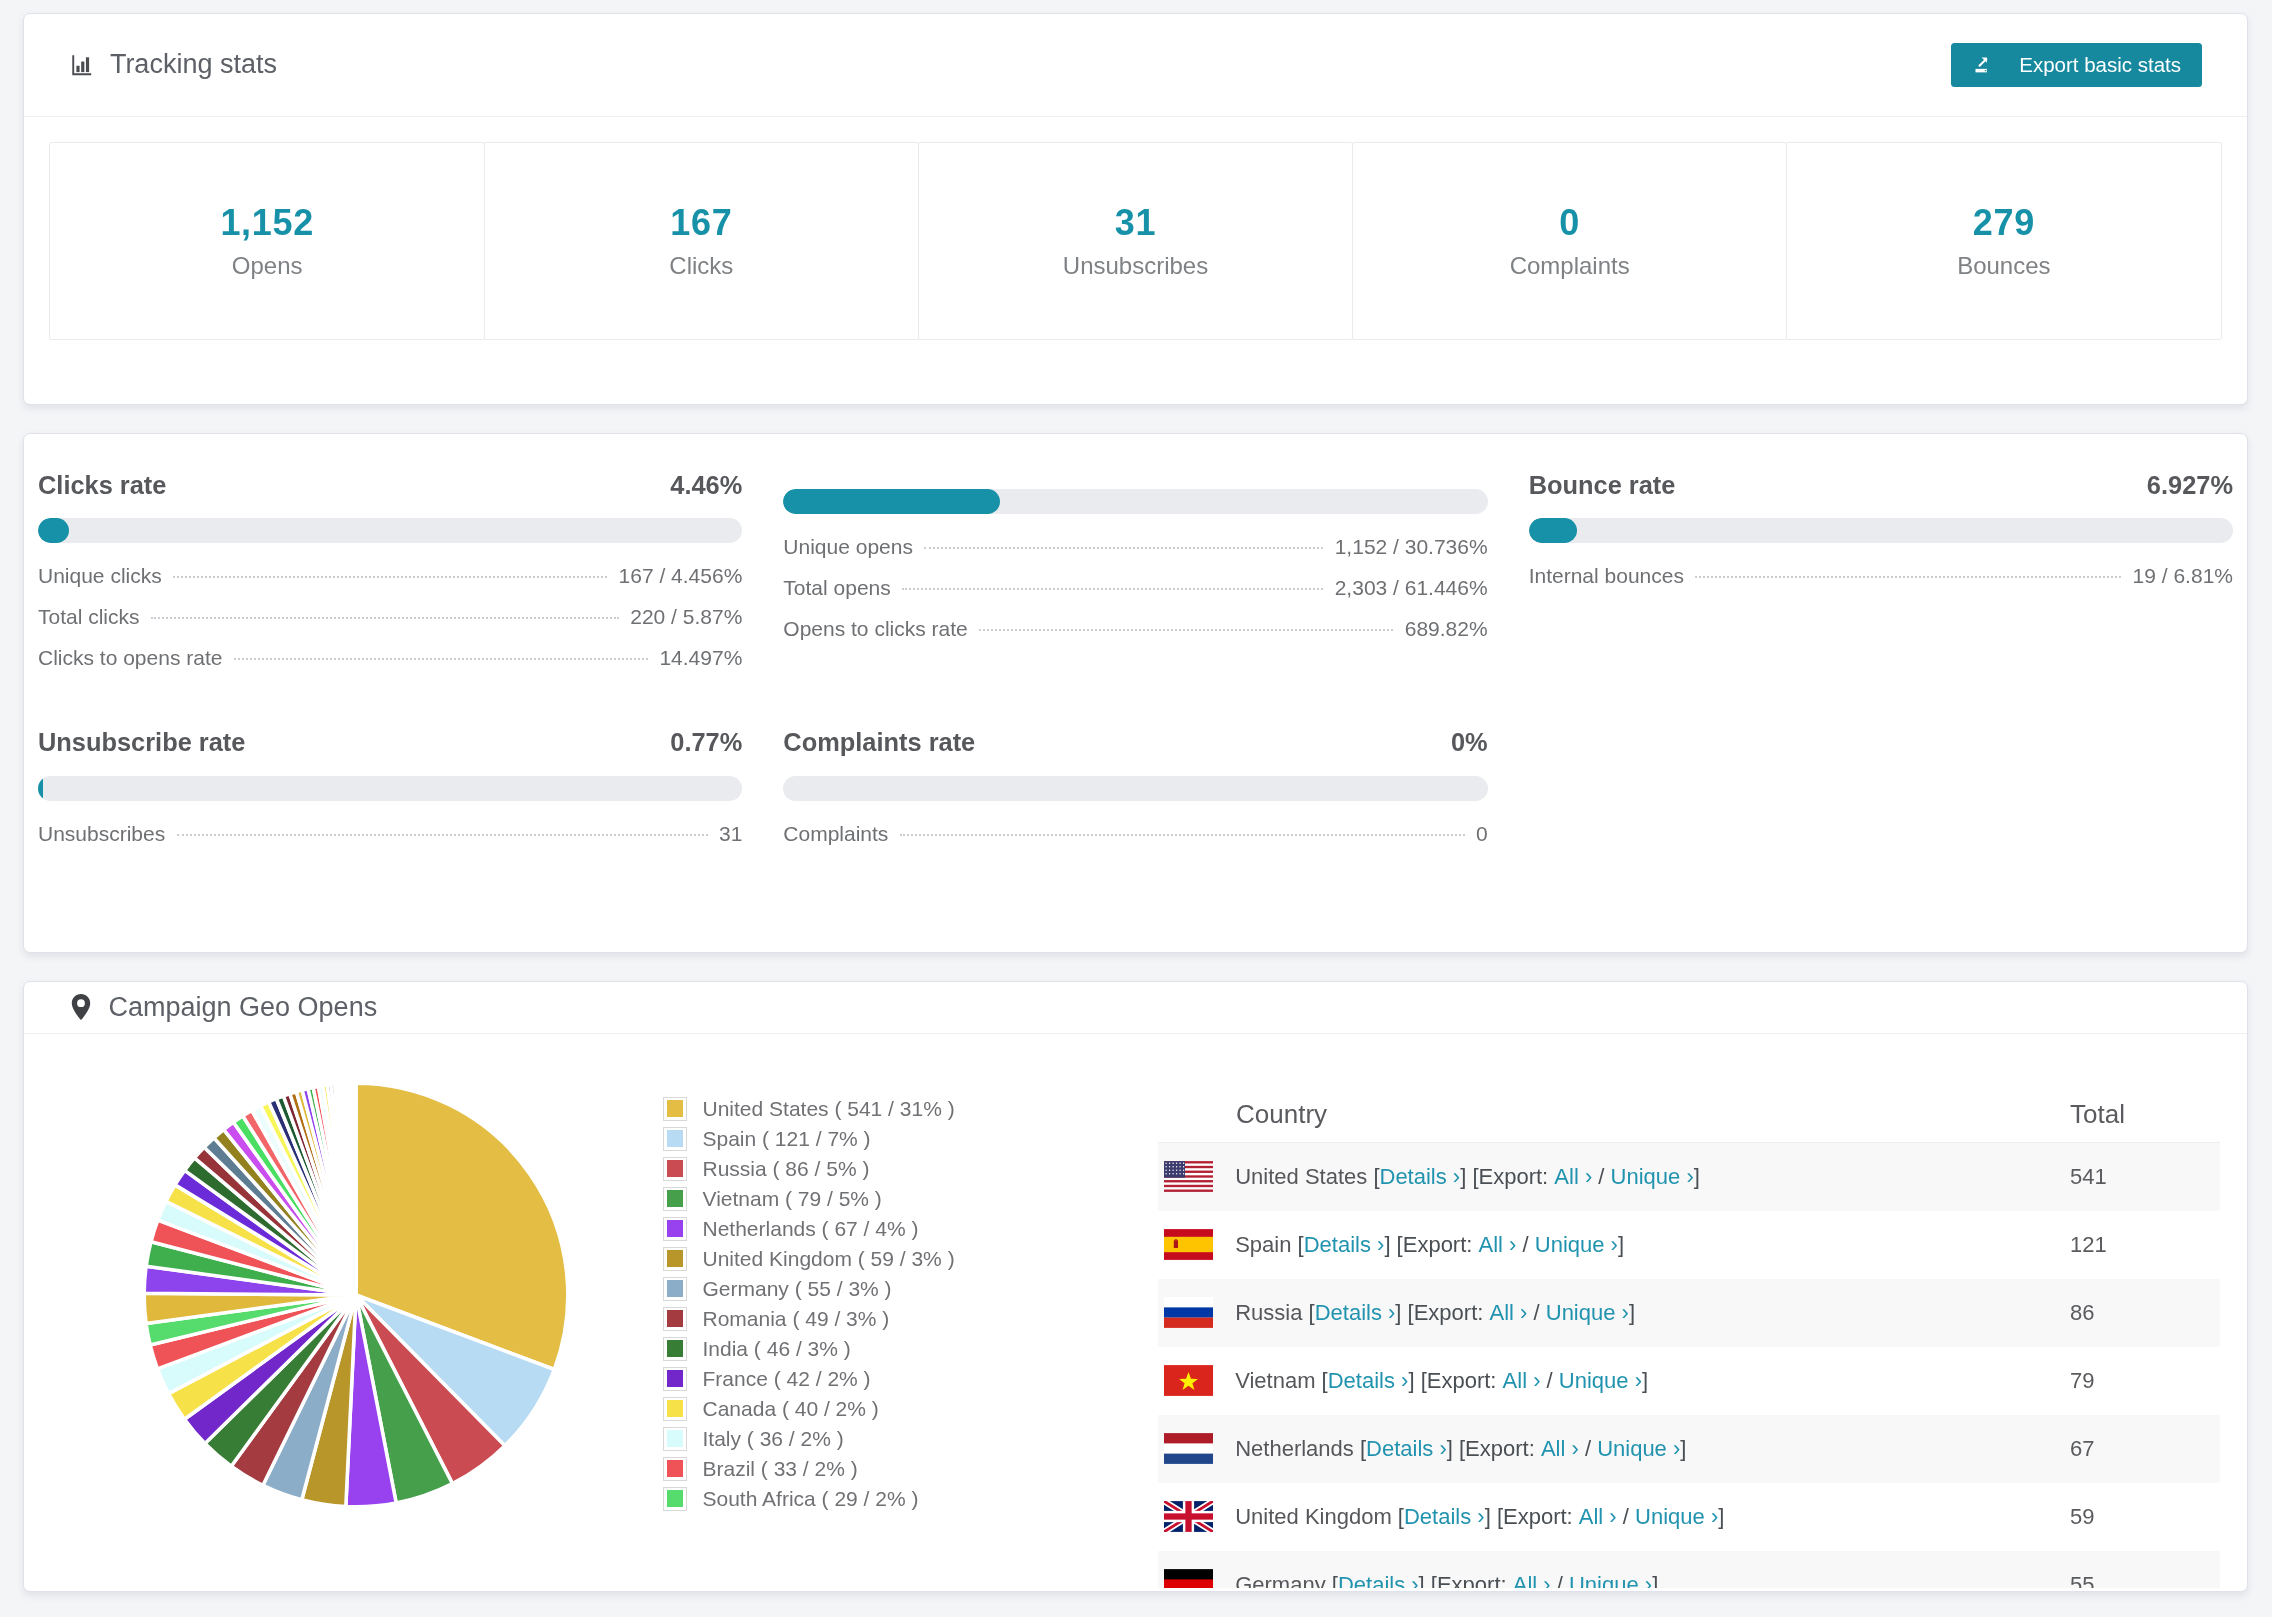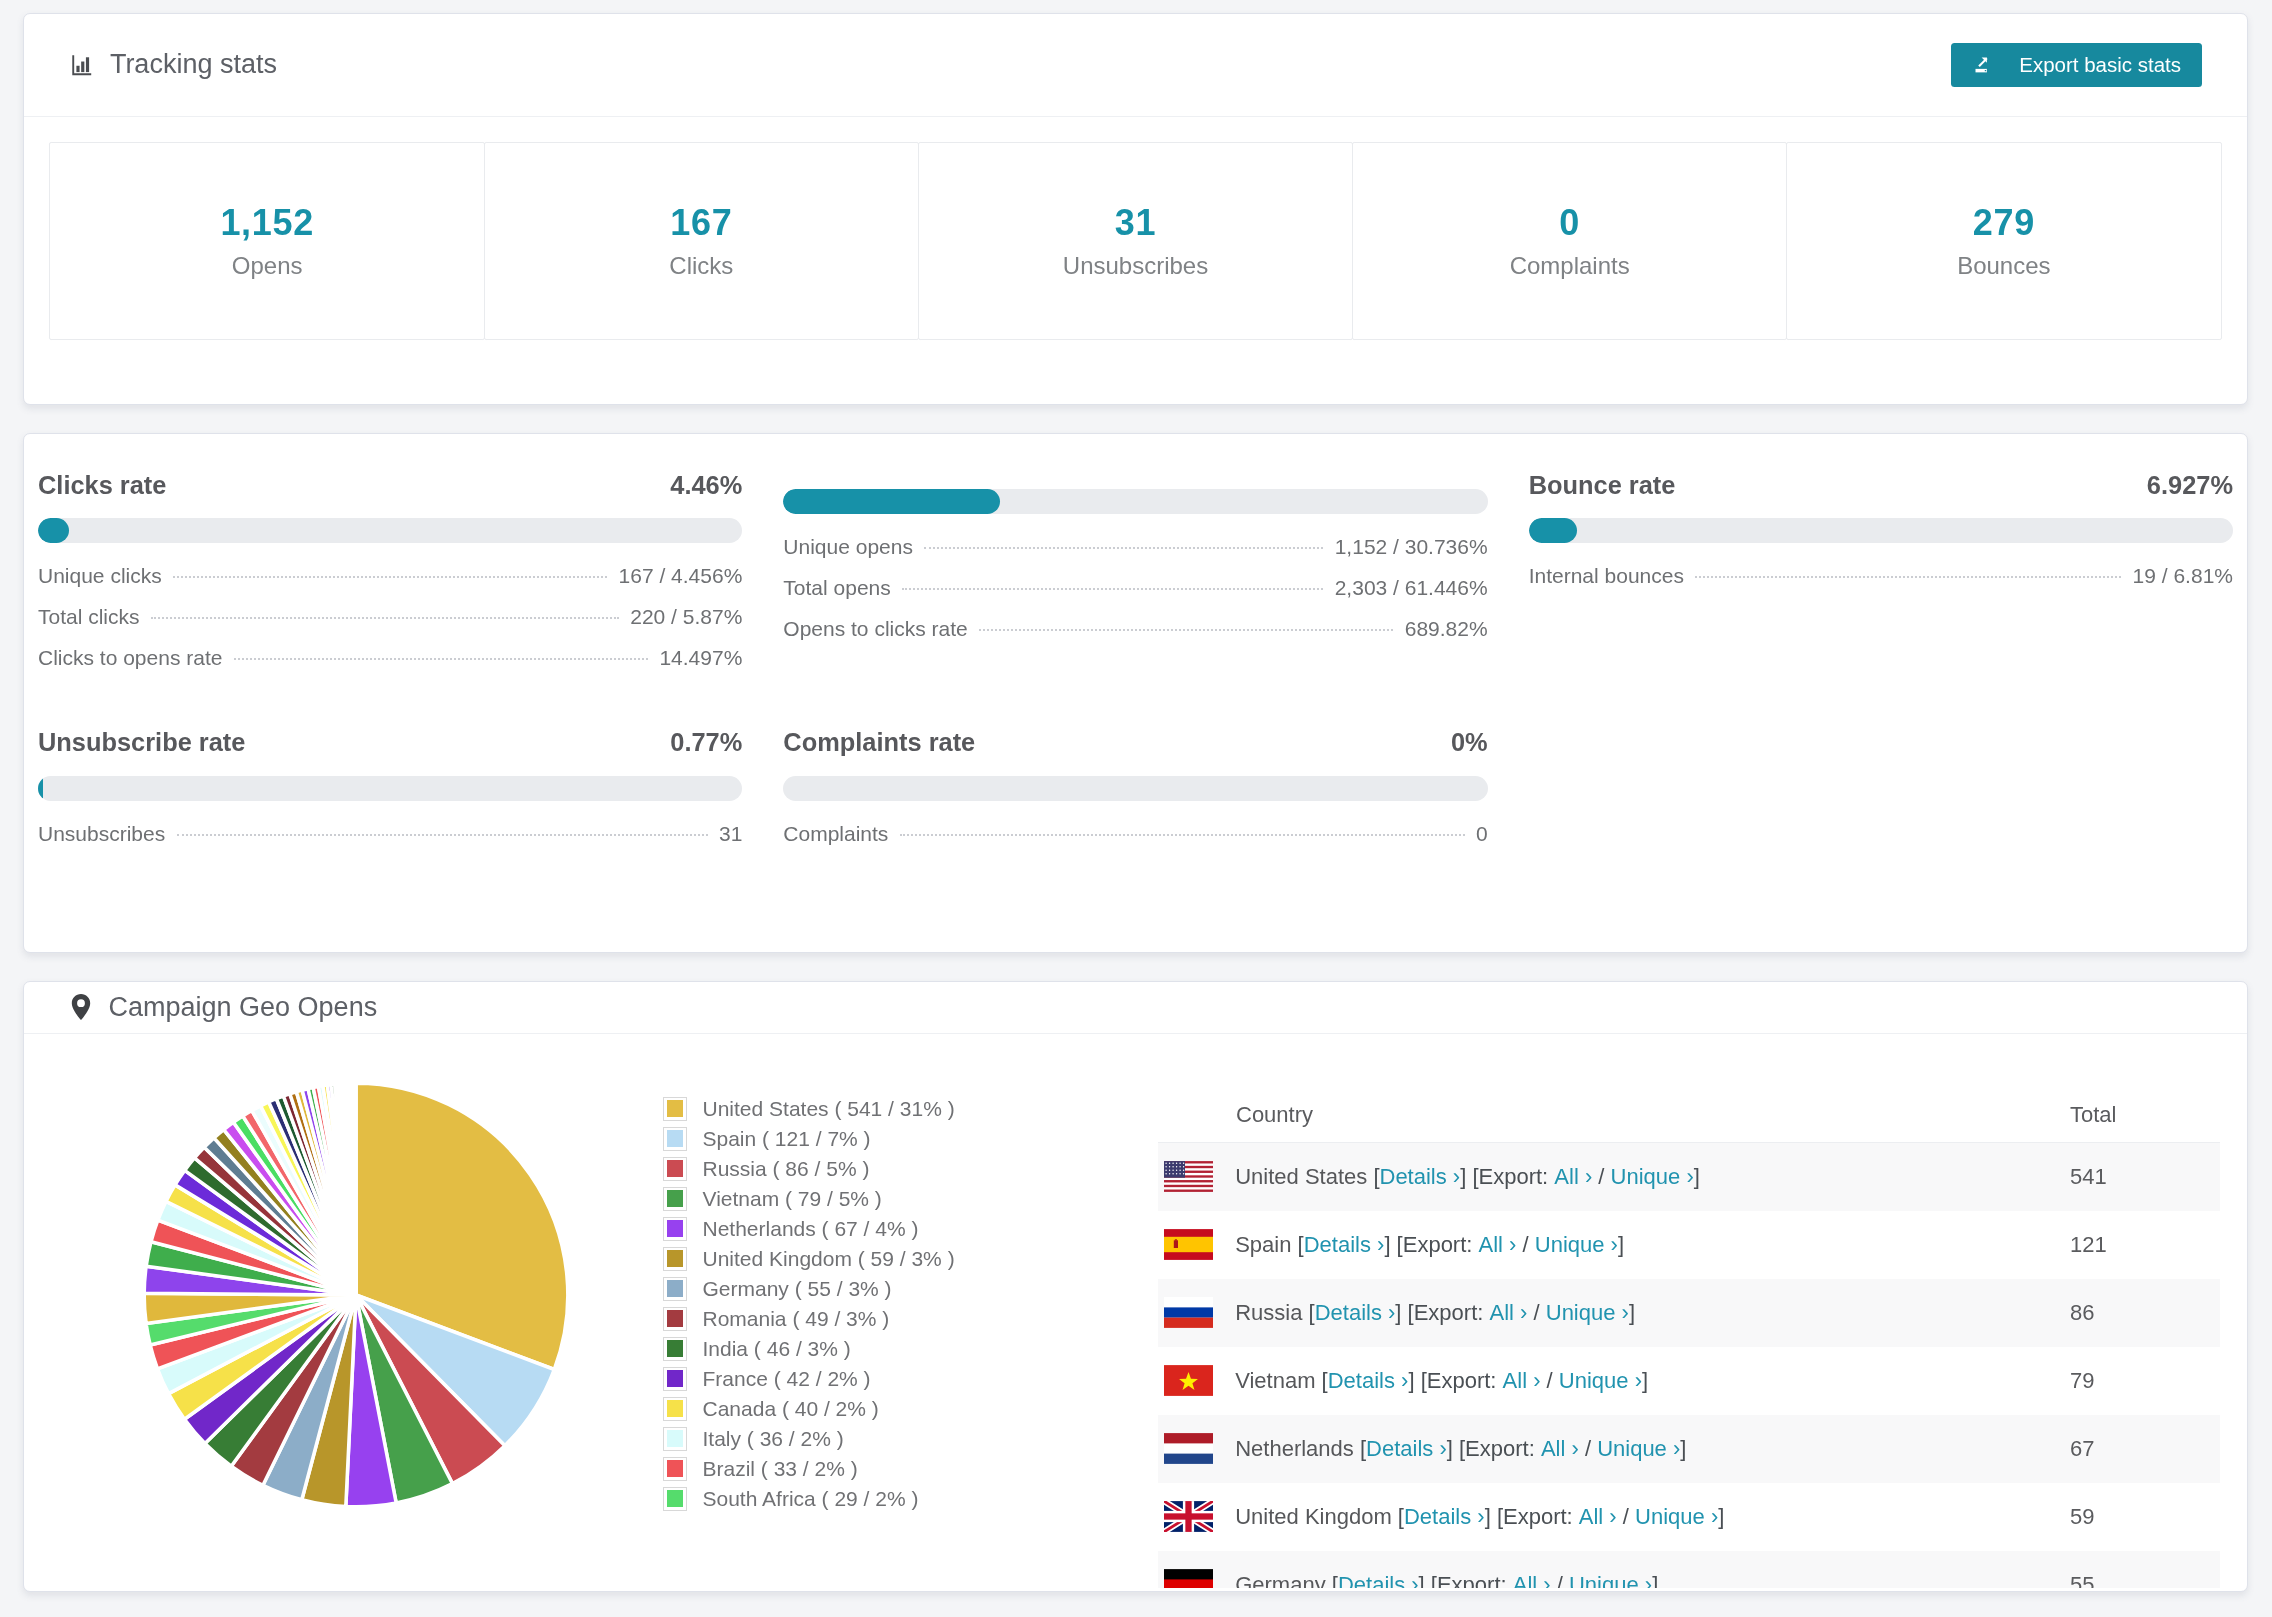--- a/index.html
+++ b/index.html
@@ -73,21 +73,21 @@
   .pie-wrap { position: absolute; left: 99px; top: 80px; width: 466px; height: 466px; }
   .legend { position: absolute; left: 639px; top: 112px; }
   .legend-item { display: flex; align-items: center; height: 30px; font-size: 21px; color: #707174; }
   .swatch {
     width: 24px; height: 24px; flex: 0 0 24px;
     border: 1.4px solid #d8d8d8; background: #fff;
     padding: 2.8px; margin-right: 15.5px;
   }
   .swatch i { display: block; width: 100%; height: 100%; }
   .geo-table { position: absolute; left: 1134px; top: 106px; width: 1062px; height: 500px; overflow: hidden; }
-  .t-header { display: flex; align-items: center; height: 55px; font-size: 22px; color: #5a5b5e; border-bottom: 1.4px solid #eceef1; justify-content: center; }
+  .t-header { display: flex; align-items: center; height: 55px; font-size: 26px; color: #5a5b5e; border-bottom: 1.4px solid #eceef1; justify-content: center; }
   .t-header .c-country { flex: 1; padding-left: 78px; }
   .t-header .c-total { width: 150px; }
   .t-row { display: flex; align-items: center; height: 68px; font-size: 22px; color: #56575a; }
   .t-row:nth-child(odd) { background: #f8f8f9; }
   .t-row .cell-country { flex: 1; display: flex; align-items: center; padding-left: 5.6px; white-space: nowrap; }
   .t-row .flag { width: 49px; height: 31px; margin-right: 22.6px; flex: 0 0 49px; }
   .t-row .flag svg { display: block; width: 49px; height: 31px; }
   .t-row .cell-total { width: 150px; color: #5a5b5e; }
   .lnk { text-decoration: none; cursor: pointer; }
   .dark { color: #4a4f54; }

